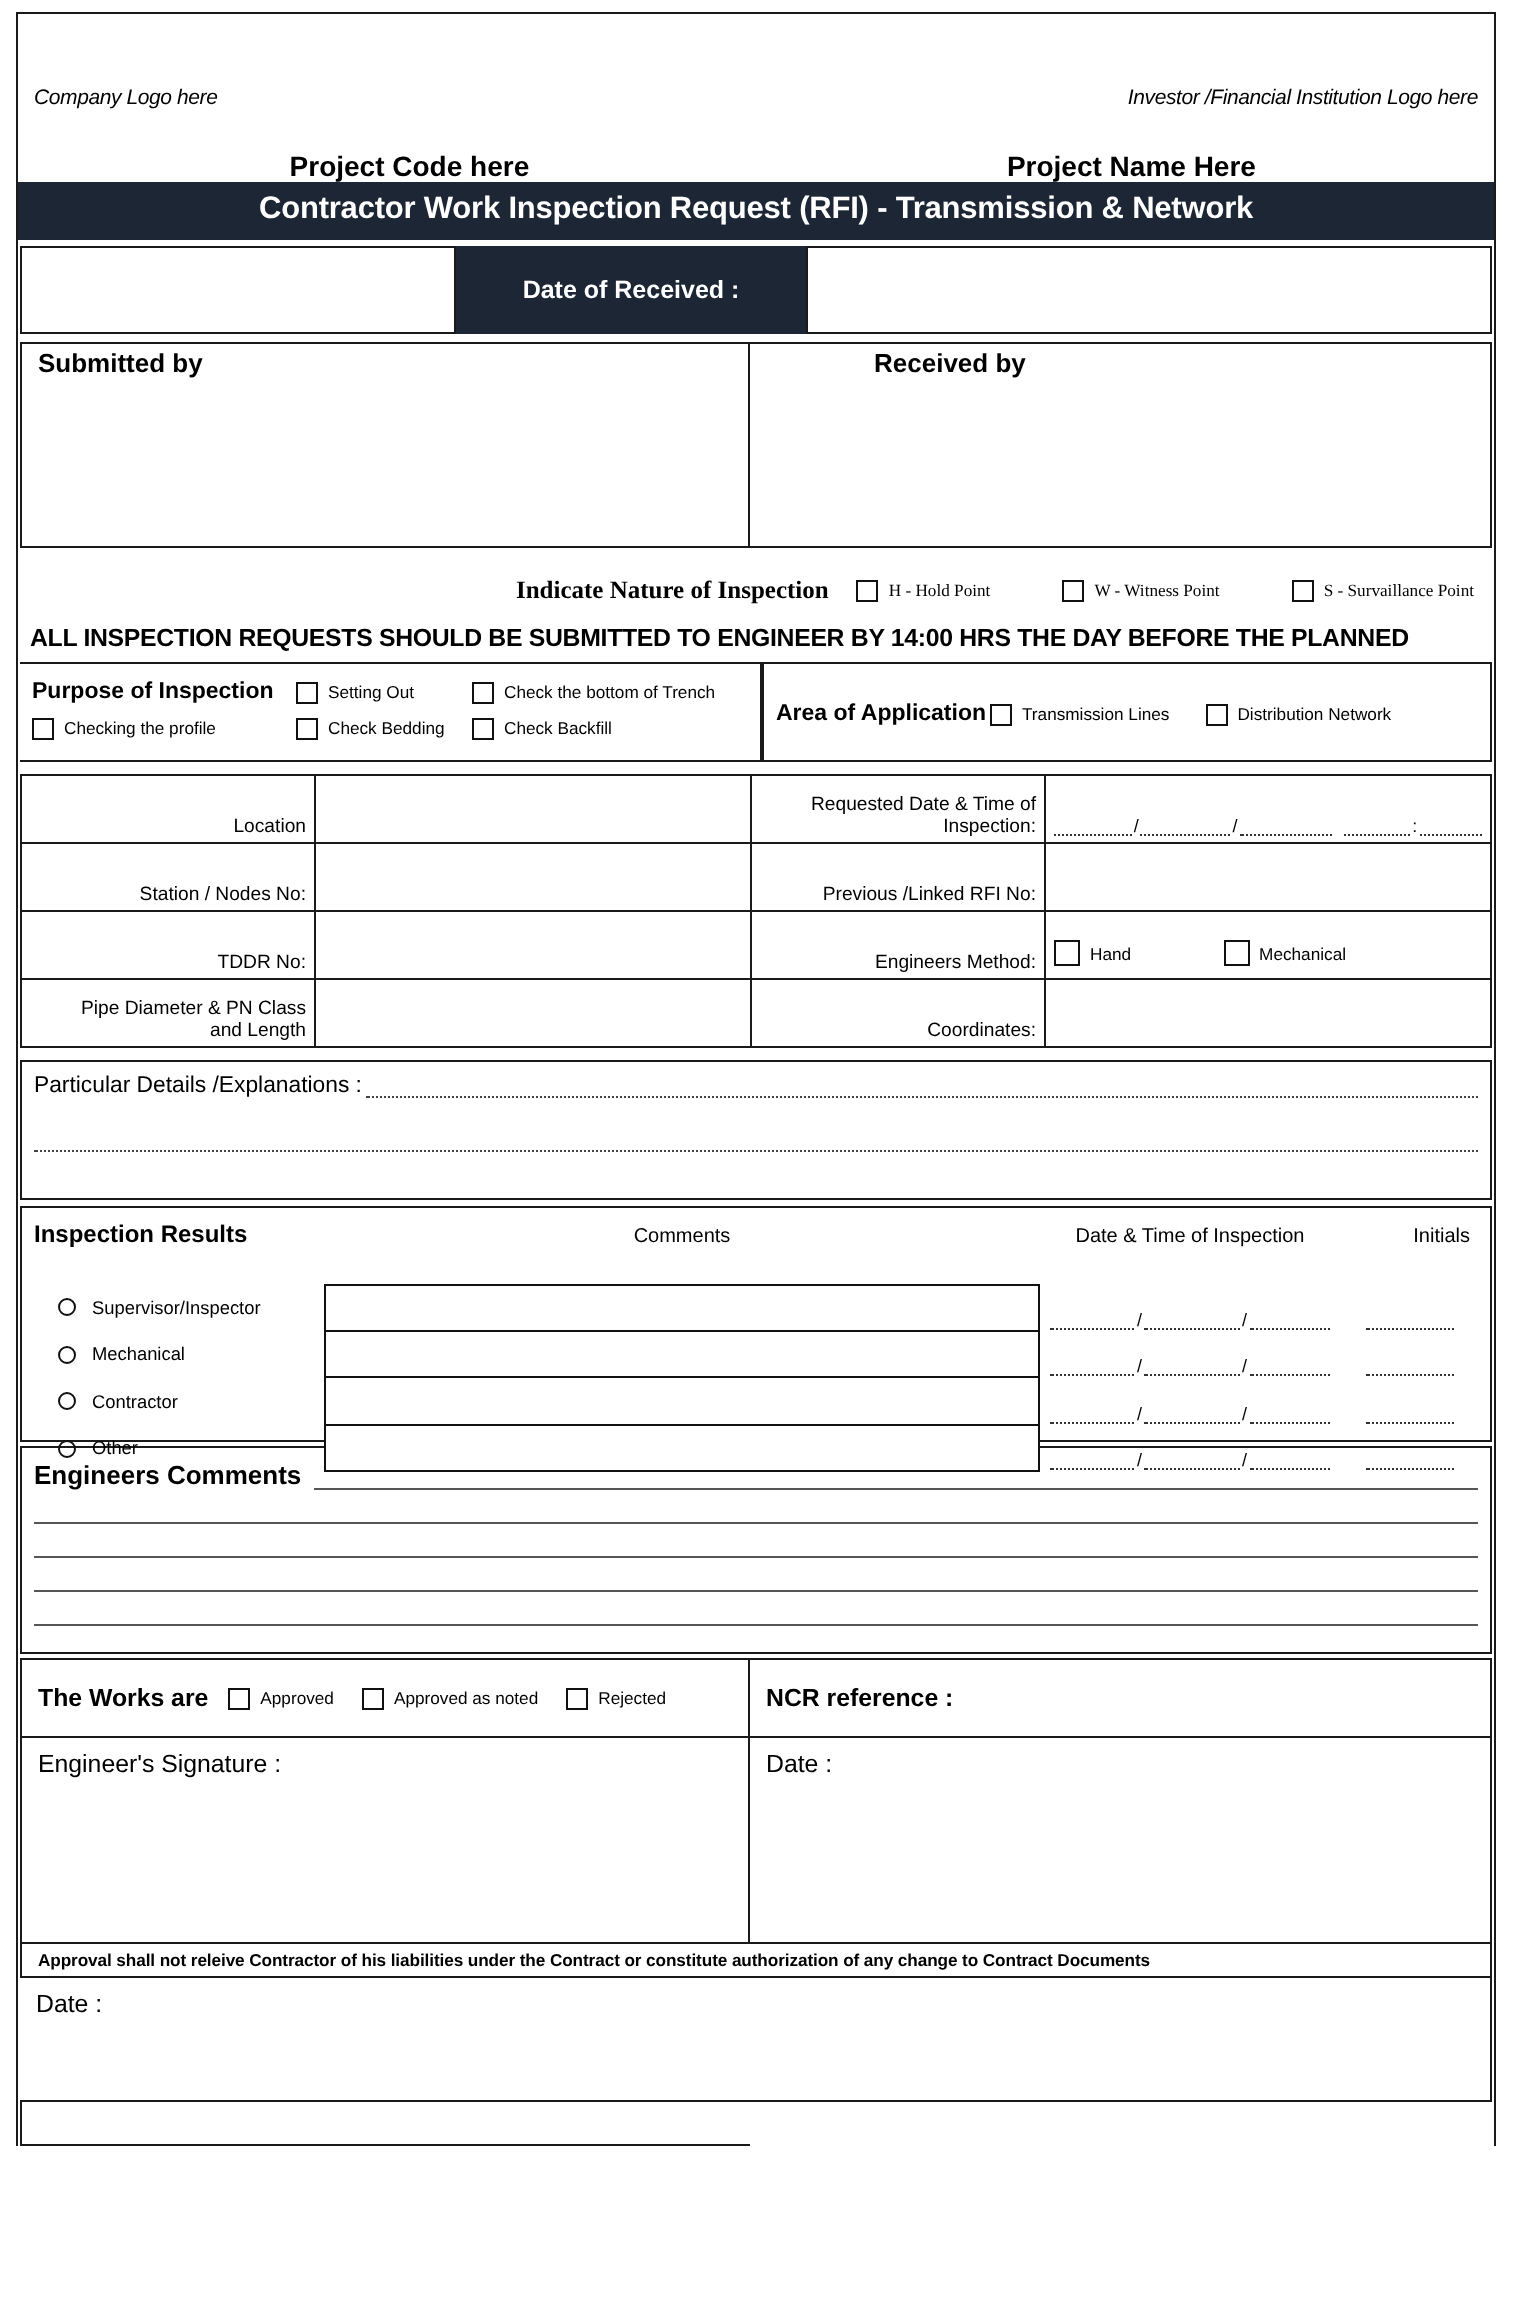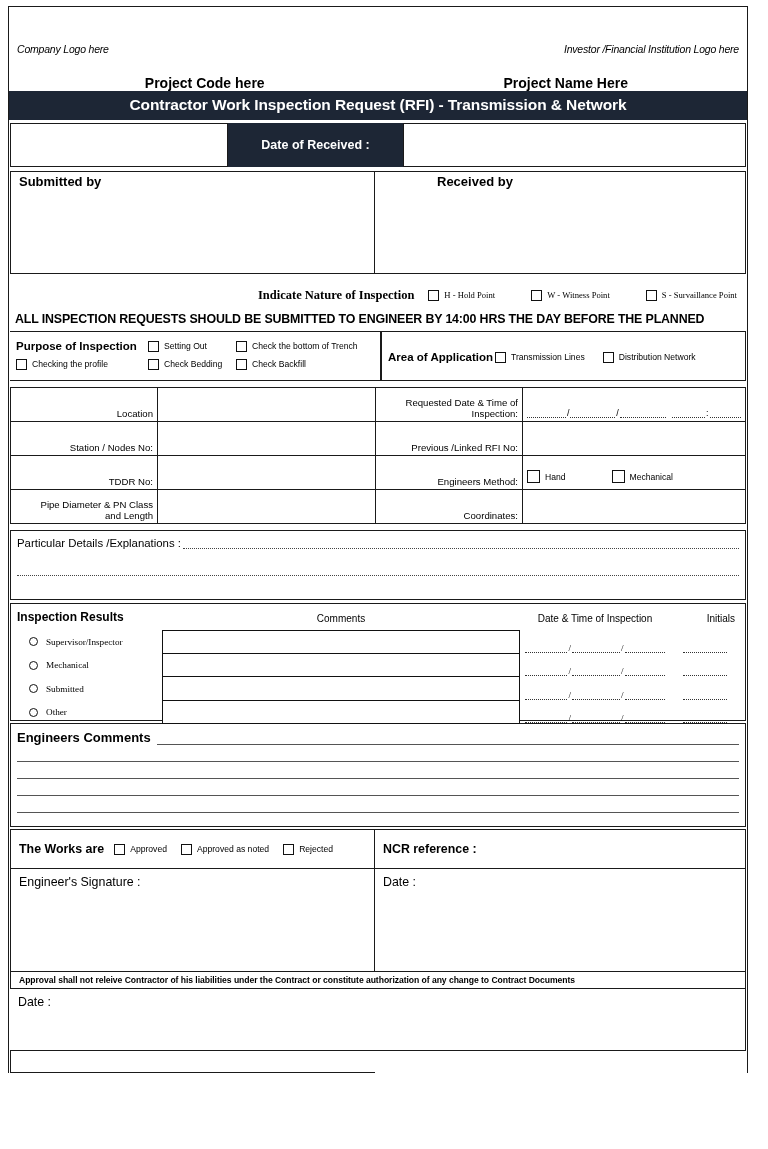--- a/index.html
+++ b/index.html
@@ -203,21 +203,21 @@
     box-sizing:border-box;
     padding:4px 6px 6px 6px;
     position:relative;
     height:118px;
   }
   .insp-head{display:flex;align-items:flex-end;height:16px;}
   .ih-a{width:145px;font-weight:bold;font-size:12px;}
   .ih-b{width:358px;text-align:center;font-size:10px;}
   .ih-c{width:150px;text-align:center;font-size:10px;}
   .ih-d{flex:1;text-align:right;font-size:10px;padding-right:4px;}
-  .insp-rows{margin-top:6px;font-family:Liberation Serif, serif;}
+  .insp-rows{margin-top:18px;}
   .insp-row{display:flex;align-items:center;height:23.5px;}
   .ir-a{width:145px;display:flex;align-items:center;}
   .radio{
     width:9px;height:9px;border:1.6px solid #111;border-radius:50%;
     display:inline-block;margin:0 8px 0 12px;box-sizing:border-box;flex:none;
   }
   .ir-lab{font-size:9.2px;}
   .ir-b{
     width:358px;height:23.5px;box-sizing:border-box;
     border:1.5px solid #111;border-top:none;background:#fff;
@@ -485,21 +485,21 @@
               <span class="dotline d3"></span>
           </div>
           <div class="ir-d">
               <span class="dotline"></span>
             </div>
         </div>
 
         <div class="insp-row">
           <div class="ir-a">
             <span class="radio"></span>
-            <span class="ir-lab">Submitted</span>
+            <span class="ir-lab">Contractor</span>
           </div>
           <div class="ir-b"></div>
           <div class="ir-c">
             <span class="dotline d1"></span>
               <span class="sep">/</span>
               <span class="dotline d2"></span>
               <span class="sep">/</span>
               <span class="dotline d3"></span>
           </div>
           <div class="ir-d">

